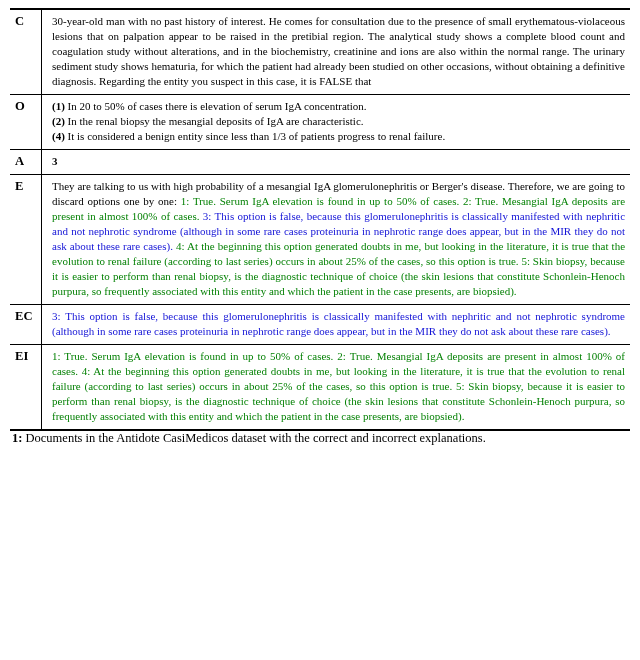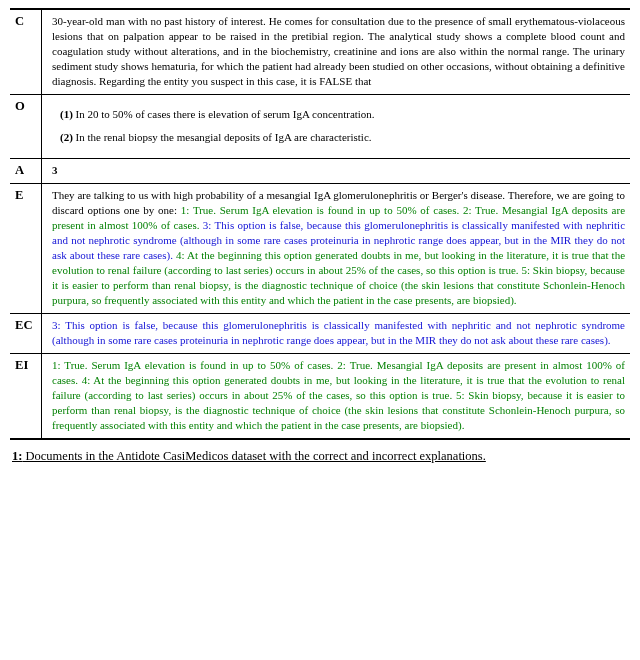--- a/index.html
+++ b/index.html
@@ -32,49 +32,48 @@
     padding: 4px 0 4px 5px;
     border-right: 1px solid #000;
   }
   .content-cell {
     flex: 1;
     padding: 4px 5px 5px 10px;
     font-size: 11px;
     line-height: 15px;
     text-align: justify;
   }
-  .option { margin: 8px; }
+  .option { margin: 0; }
   .opt-num { font-weight: bold; }
   .seg-bold { font-weight: bold; }
   .caption {
-    margin-top: 9px;
     padding: 0 2px;
     font-size: 12.5px;
     line-height: 15px;
     text-align: justify;
-    text-decoration: underline;
   }
   .cap-num { font-weight: bold; }
 </style>
 </head>
 <body>
 
 <div class="figure">
   <div class="qa-table" id="qa-table">
       <div class="row">
         <div class="label-cell">C</div>
         <div class="content-cell">
           <div><span style="color: rgb(0, 0, 0);">30-year-old man with no past history of interest. He comes for consultation due to the presence of small erythematous-violaceous lesions that on palpation appear to be raised in the pretibial region. The analytical study shows a complete blood count and coagulation study without alterations, and in the biochemistry, creatinine and ions are also within the normal range. The urinary sediment study shows hematuria, for which the patient had already been studied on other occasions, without obtaining a definitive diagnosis. Regarding the entity you suspect in this case, it is FALSE that</span></div>
         </div>
       </div>
       <div class="row">
         <div class="label-cell">O</div>
         <div class="content-cell">
           <div class="option"><span class="opt-num">(1) </span>In 20 to 50% of cases there is elevation of serum IgA concentration.</div>
           <div class="option"><span class="opt-num">(2) </span>In the renal biopsy the mesangial deposits of IgA are characteristic.</div>
+          <div class="option"><span class="opt-num">(4) </span>It is considered a benign entity since less than 1/3 of patients progress to renal failure.</div>
         </div>
       </div>
       <div class="row">
         <div class="label-cell">A</div>
         <div class="content-cell">
           <div><span class="seg-bold" style="color: rgb(0, 0, 0);">3</span></div>
         </div>
       </div>
       <div class="row">
         <div class="label-cell">E</div>

